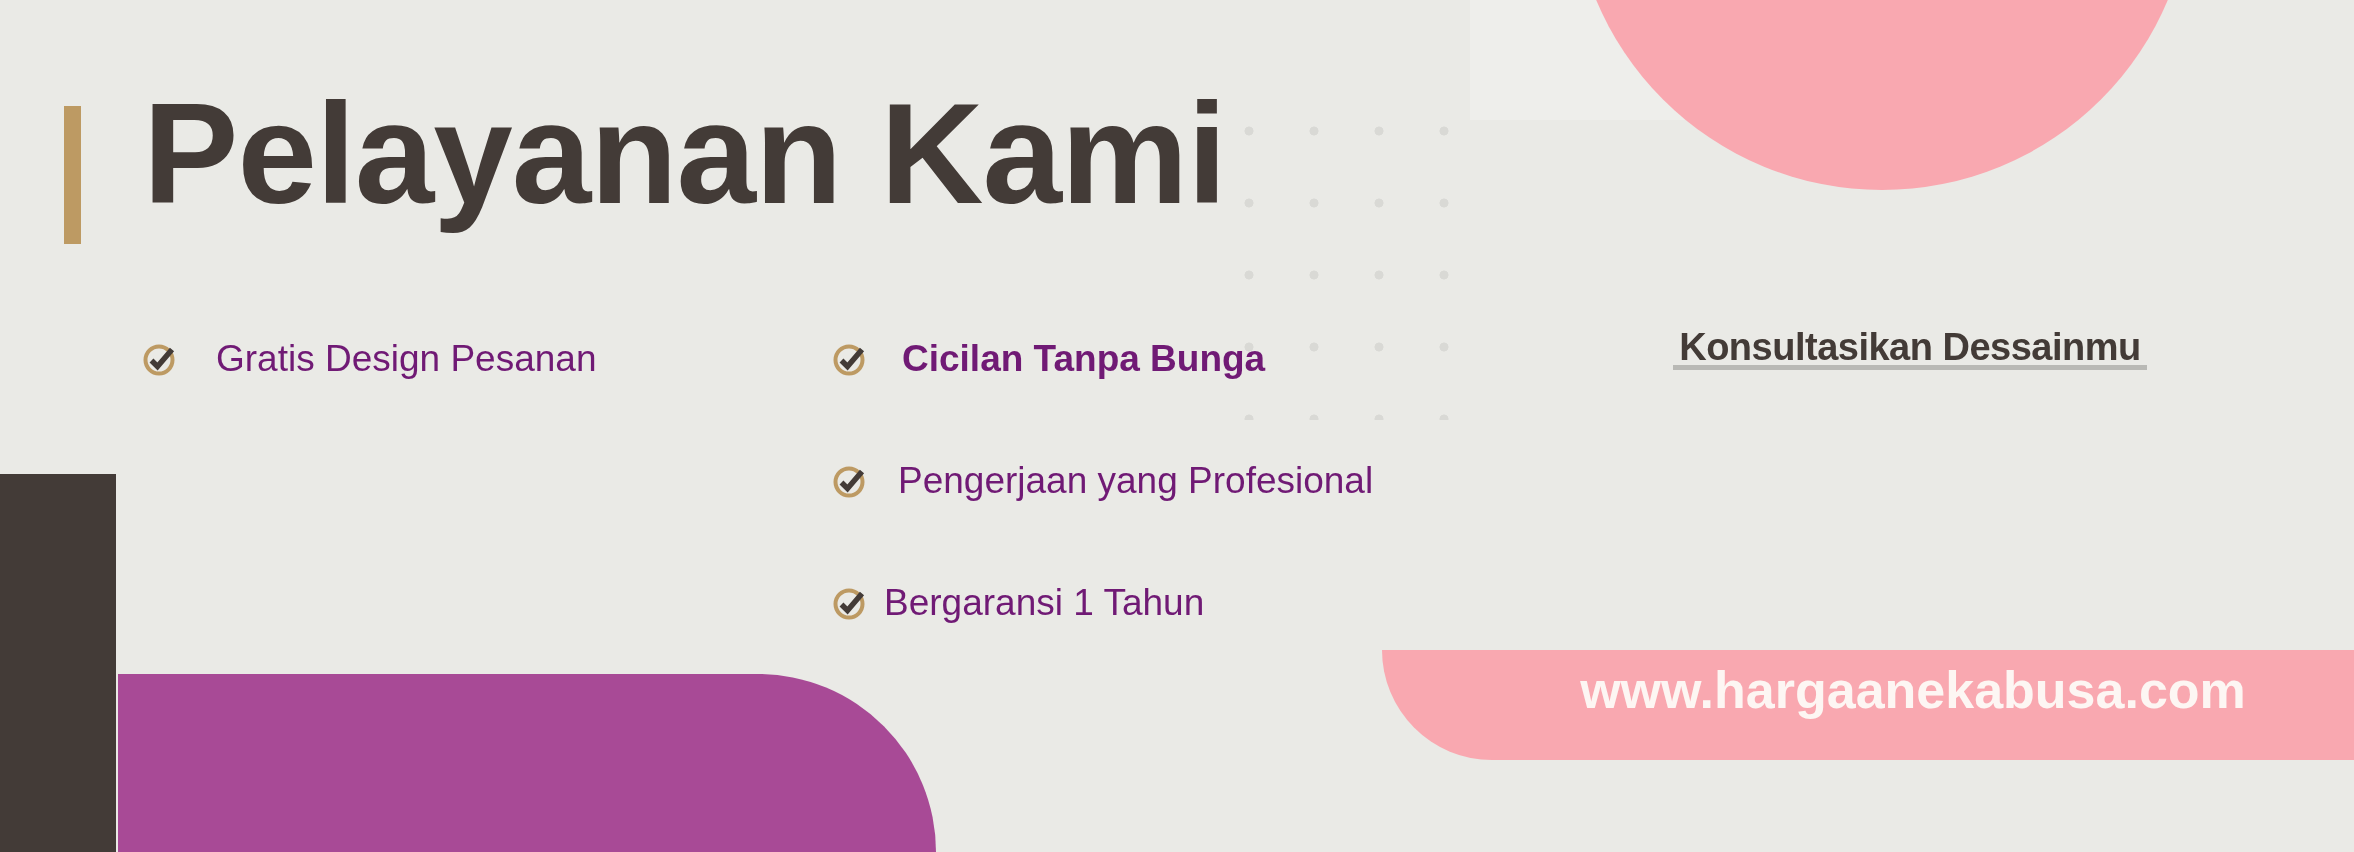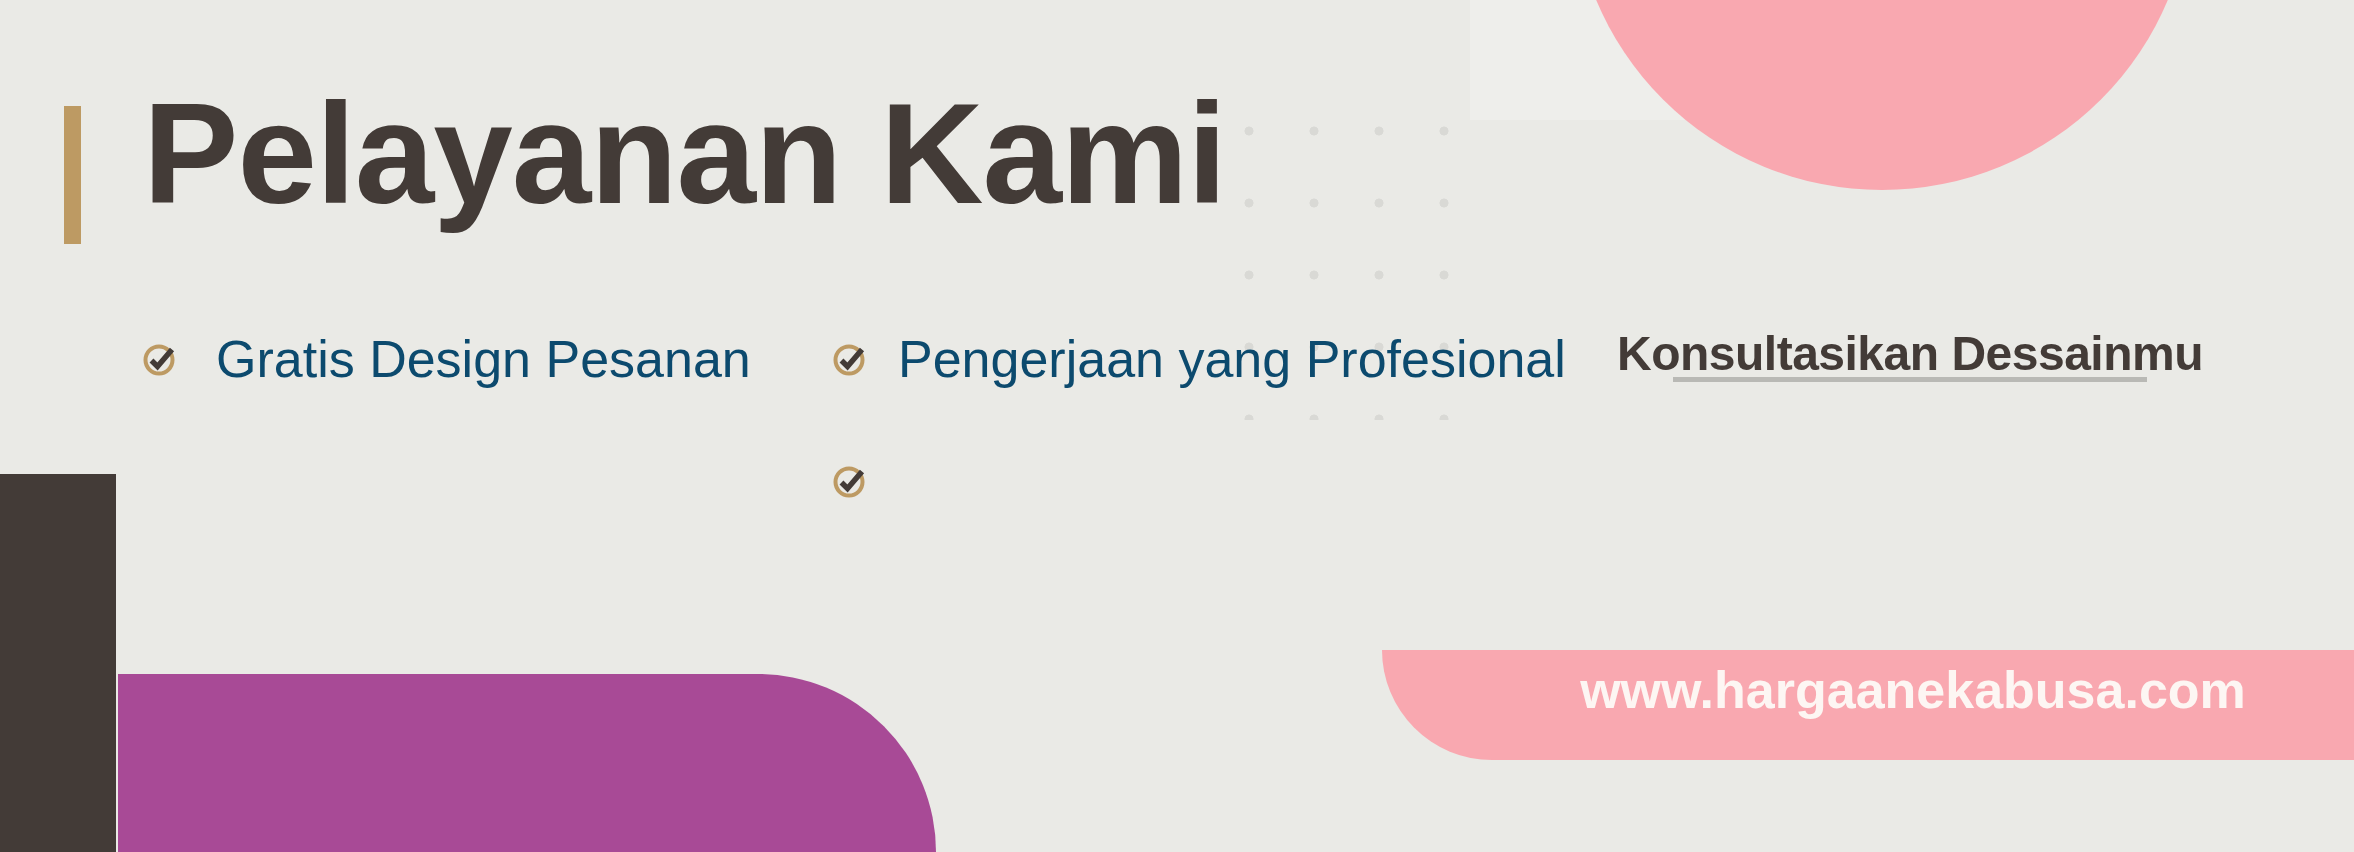--- a/index.html
+++ b/index.html
@@ -121,39 +121,39 @@
   .check-icon {
     position: relative;
     width: 38px;
     height: 38px;
     flex: none;
     margin-right: 14px;
   }
   .check-icon svg { display: block; width: 38px; height: 38px; }
 
   .feature-label {
-    font-size: 52px;
-    color: #0c4a6e;
+    font-size: 37px;
+    color: #701a75;
     white-space: nowrap;
   }
   .feature-label.indent-1 { padding-left: 22px; }
   .feature-label.indent-2 { padding-left: 30px; }
   .feature-label.indent-3 { padding-left: 14px; }
   .feature-label.bold { font-weight: bold; padding-left: 18px; }
 
   
   #promo {
     position: absolute;
     left: 1490px;
     top: 326px;
     width: 840px;
     text-align: center;
   }
   #promo-headline {
-    font-size: 48px;
+    font-size: 38px;
     font-weight: bold;
     color: #433b37;
     white-space: nowrap;
     letter-spacing: -0.5px;
   }
   #promo-hashtag {
     margin-top: 6px;
     font-size: 96px;
     font-weight: bold;
     color: #f9a8b0;
@@ -215,38 +215,48 @@
       </span>
       <span class="feature-label indent-1">Gratis Design Pesanan</span>
     </div>
 
 
 
   </div>
 
   <div class="feature-col" id="col-right">
 
+    <div class="feature-item">
+      <span class="check-icon">
+        <svg viewBox="0 0 38 38">
+          <circle cx="17" cy="20" r="13.5" fill="none" stroke="#bd9a63" stroke-width="4"></circle>
+          <path d="M9.5 20.5 L15.5 26.5 L30 9.5" fill="none" stroke="#433b37" stroke-width="5.5" stroke-linecap="butt" stroke-linejoin="miter"></path>
+        </svg>
+      </span>
+      <span class="feature-label bold">Cicilan Tanpa Bunga</span>
+    </div>
 
     <div class="feature-item">
       <span class="check-icon">
         <svg viewBox="0 0 38 38">
           <circle cx="17" cy="20" r="13.5" fill="none" stroke="#bd9a63" stroke-width="4"></circle>
           <path d="M9.5 20.5 L15.5 26.5 L30 9.5" fill="none" stroke="#433b37" stroke-width="5.5" stroke-linecap="butt" stroke-linejoin="miter"></path>
         </svg>
       </span>
       <span class="feature-label indent-3">Pengerjaan yang Profesional</span>
     </div>
 
     <div class="feature-item">
       <span class="check-icon">
         <svg viewBox="0 0 38 38">
           <circle cx="17" cy="20" r="13.5" fill="none" stroke="#bd9a63" stroke-width="4"></circle>
           <path d="M9.5 20.5 L15.5 26.5 L30 9.5" fill="none" stroke="#433b37" stroke-width="5.5" stroke-linecap="butt" stroke-linejoin="miter"></path>
         </svg>
       </span>
+      <span class="feature-label">Bergaransi 1 Tahun</span>
     </div>
 
   </div>
 
   <div id="promo">
     <div id="promo-headline">Konsultasikan Dessainmu</div>
     <div id="promo-underline"></div>
   </div>
 
   <div id="url-text">www.hargaanekabusa.com</div>

